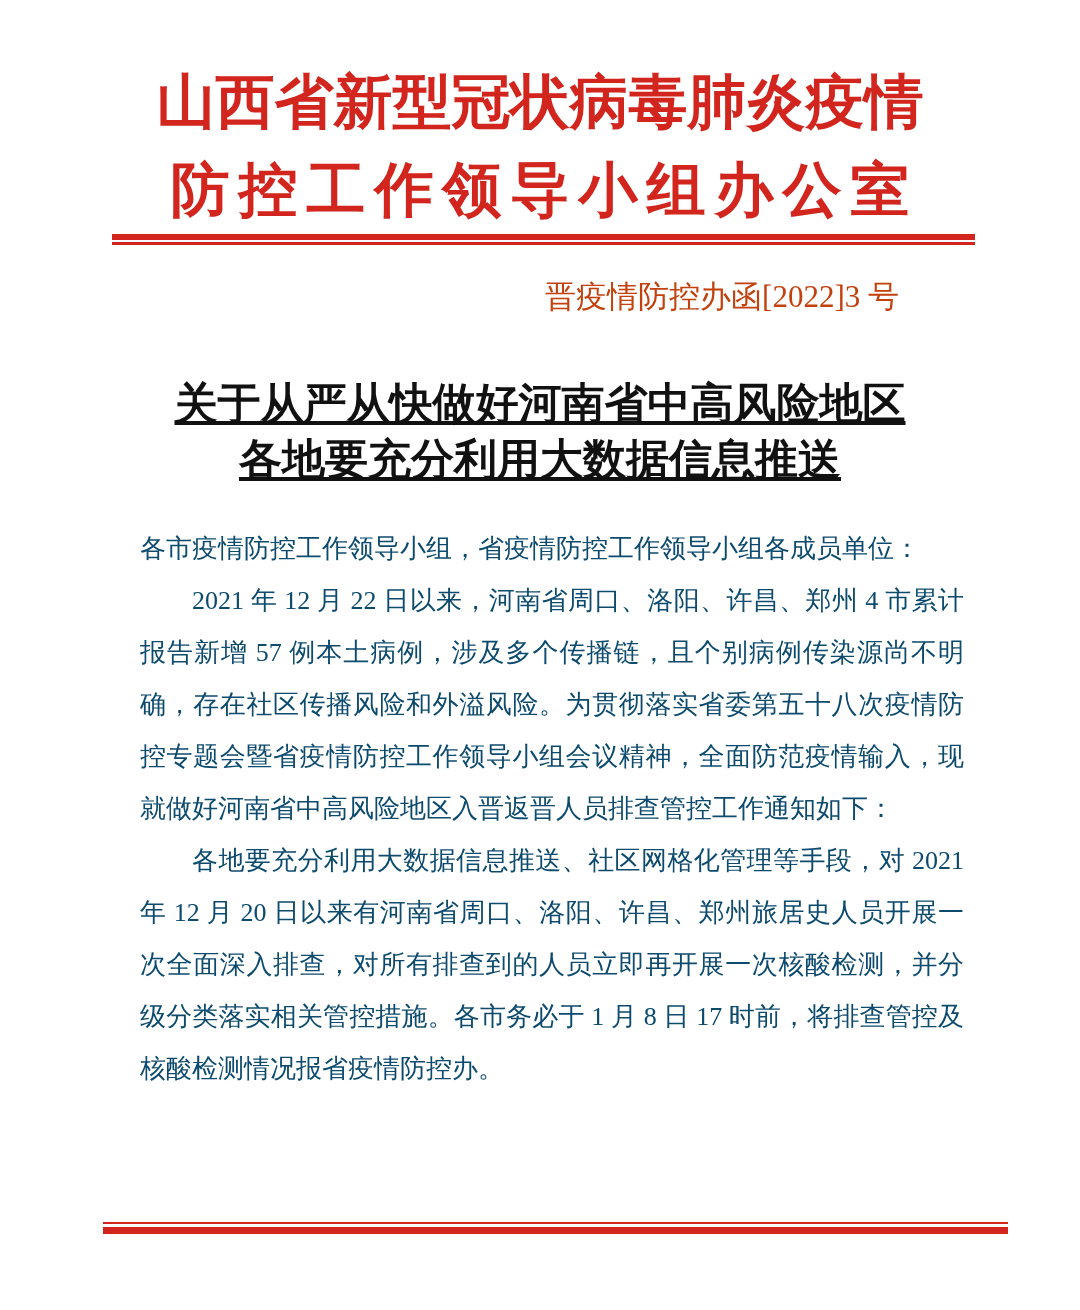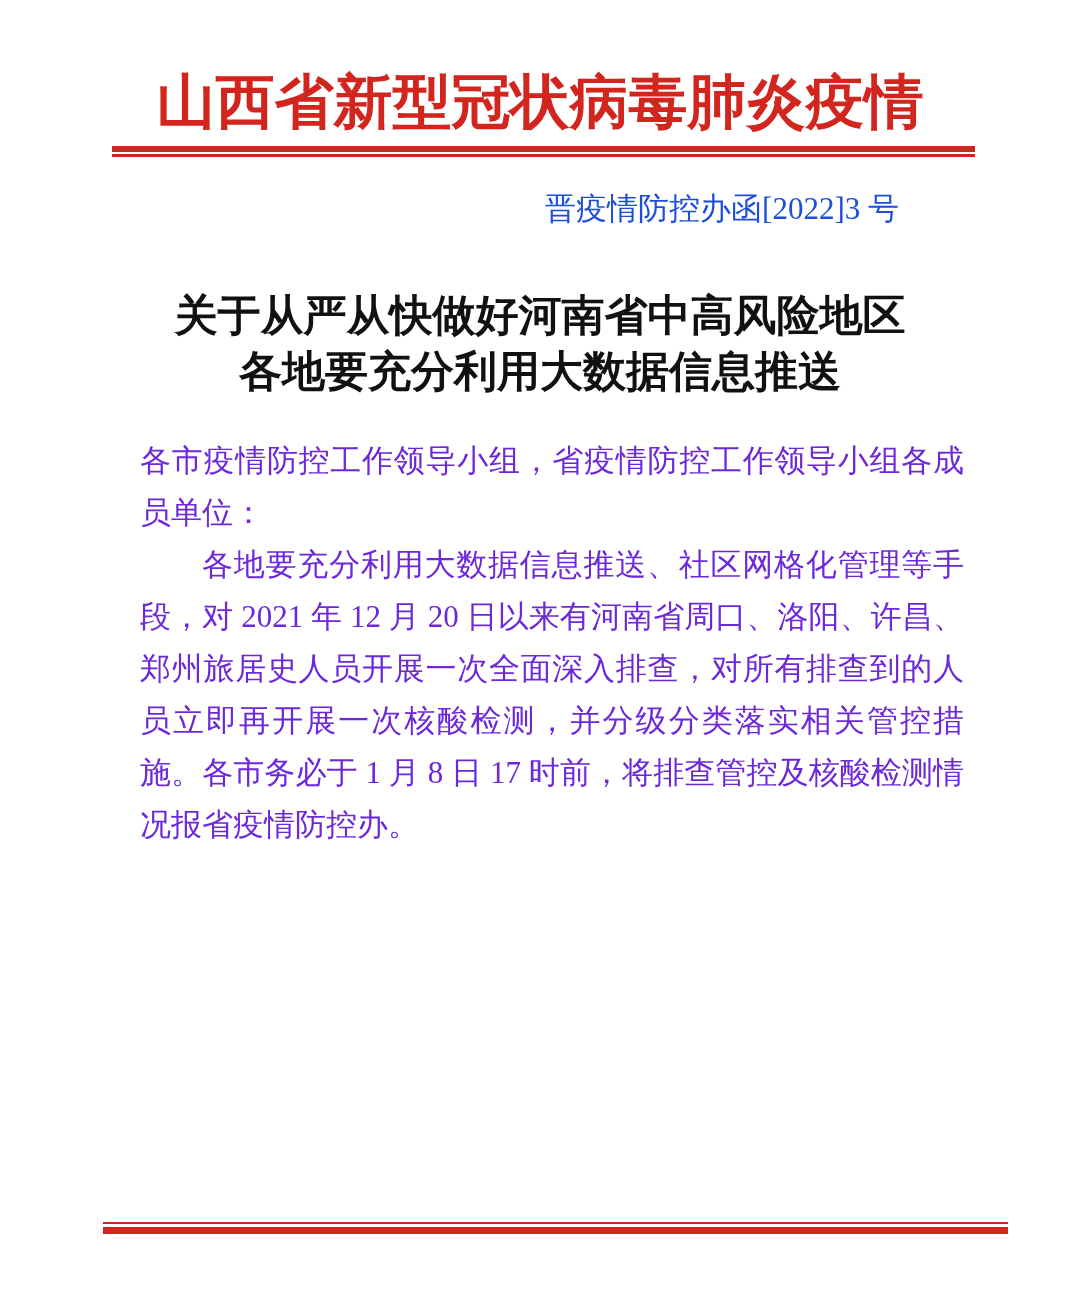--- a/index.html
+++ b/index.html
@@ -39,44 +39,45 @@
 
   
   .doc-number {
     margin-top: 32px;
     margin-right: 181px;
     margin-left: auto;
     width: fit-content;
     font-family: "Liberation Serif", "DejaVu Serif", serif;
     font-size: 31px;
     line-height: 40px;
-    color: #1d4ed8;
+    color: #c2410c;
     white-space: nowrap;
   }
 
   
   .notice-title {
     margin-top: 58px;
     text-align: center;
     font-weight: bold;
     color: #111111;
     font-size: 43px;
     line-height: 56px;
     white-space: nowrap;
+    text-decoration: underline;
   }
 
   
   .body-text {
     margin-top: 36px;
     margin-left: 140px;
     width: 824px;
     font-family: "Liberation Serif", "DejaVu Serif", serif;
-    font-size: 31px;
+    font-size: 26px;
     line-height: 52px;
-    color: #6d28d9;
+    color: #0c4a6e;
     text-align: justify;
   }
   .body-text p.indent { text-indent: 2em; }
   .body-text p.heading-bold { font-weight: bold; font-family: "Liberation Sans", sans-serif; }
 
   
   .rule-bottom {
     position: absolute;
     top: 1222px;
     left: 103px;
@@ -86,36 +87,38 @@
   .rule-bottom .gap   { height: 3px; background: #ffffff; }
   .rule-bottom .thick { height: 7px; background: #d2251e; }
 </style>
 </head>
 <body>
 
 <div class="page">
 
   <div class="org-name line1">山西省新型冠状病毒肺炎疫情</div>
 
+  <div class="org-name line2">防控工作领导小组办公室</div>
 
   <div class="rule-top">
     <div class="thick"></div>
     <div class="gap"></div>
     <div class="thin"></div>
   </div>
 
   <div class="doc-number">晋疫情防控办函[2022]3 号</div>
 
   <div class="notice-title">
     <div>关于从严从快做好河南省中高风险地区</div>
     <div>各地要充分利用大数据信息推送</div>
   </div>
 
   <div class="body-text">
     <p>各市疫情防控工作领导小组，省疫情防控工作领导小组各成员单位：</p>
+    <p class="indent">2021 年 12 月 22 日以来，河南省周口、洛阳、许昌、郑州 4 市累计报告新增 57 例本土病例，涉及多个传播链，且个别病例传染源尚不明确，存在社区传播风险和外溢风险。为贯彻落实省委第五十八次疫情防控专题会暨省疫情防控工作领导小组会议精神，全面防范疫情输入，现就做好河南省中高风险地区入晋返晋人员排查管控工作通知如下：</p>
     <p class="indent">各地要充分利用大数据信息推送、社区网格化管理等手段，对 2021 年 12 月 20 日以来有河南省周口、洛阳、许昌、郑州旅居史人员开展一次全面深入排查，对所有排查到的人员立即再开展一次核酸检测，并分级分类落实相关管控措施。各市务必于 1 月 8 日 17 时前，将排查管控及核酸检测情况报省疫情防控办。</p>
   </div>
 
   <div class="rule-bottom">
     <div class="thin"></div>
     <div class="gap"></div>
     <div class="thick"></div>
   </div>
 
 </div>

